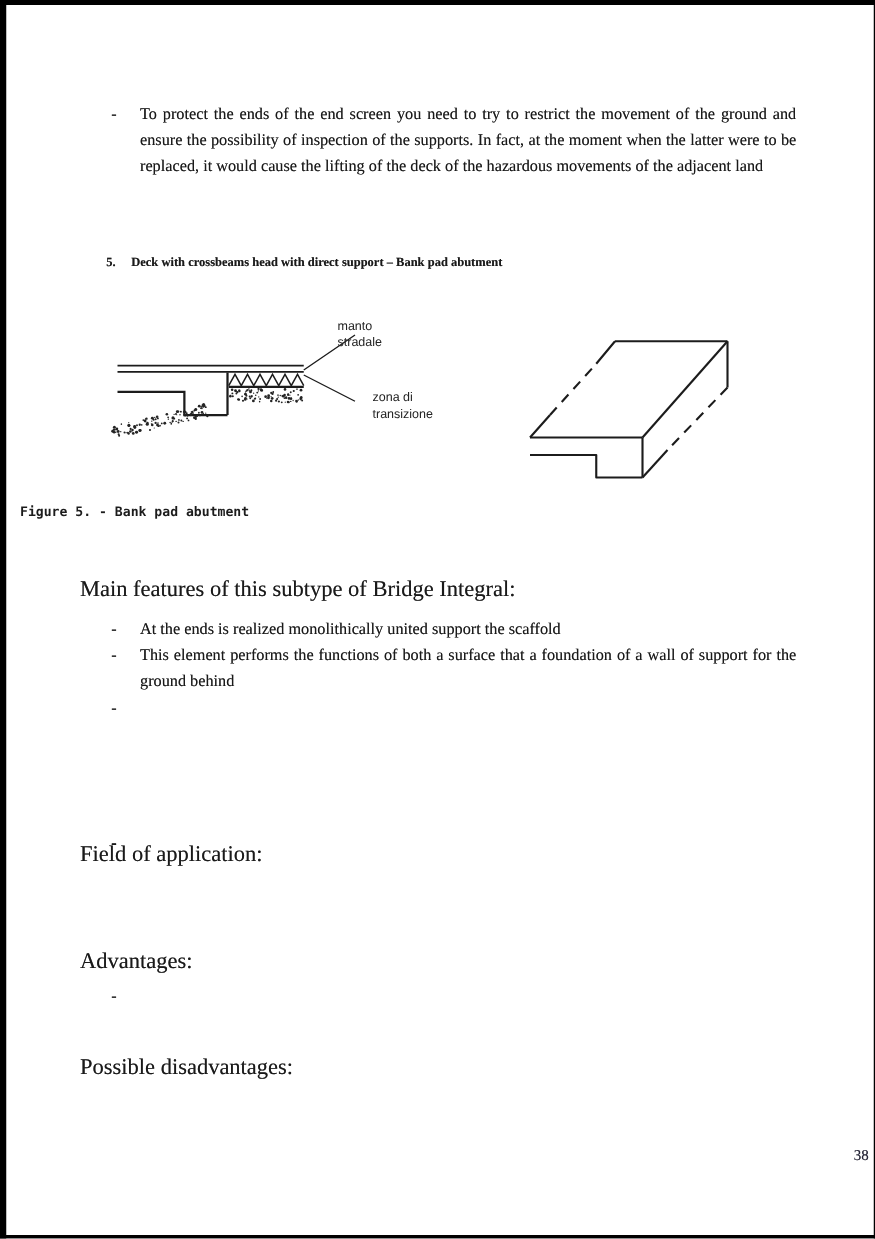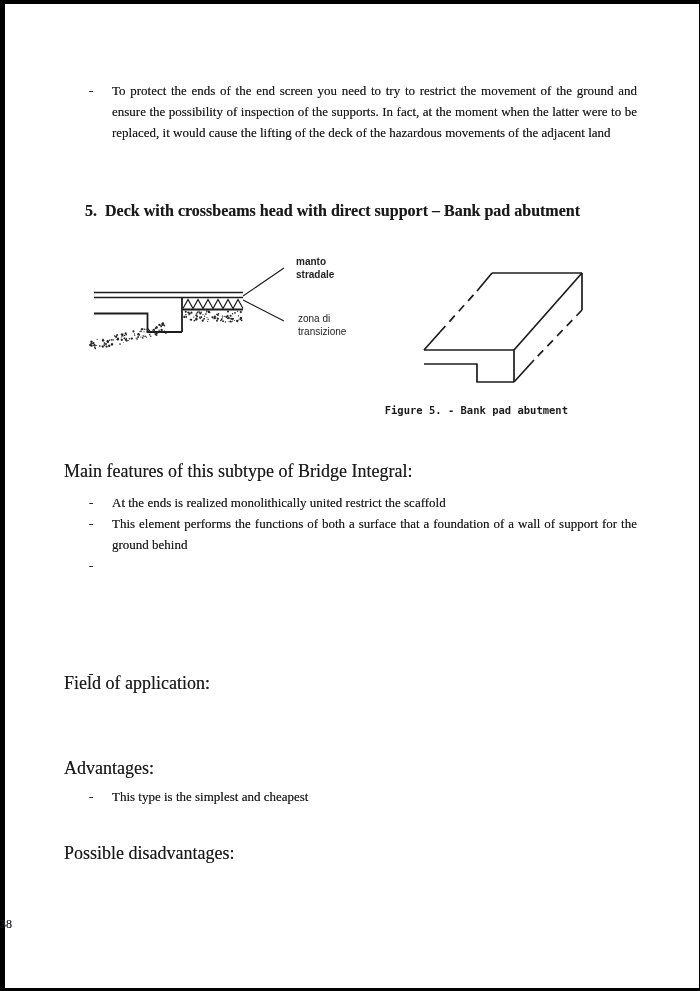--- a/index.html
+++ b/index.html
@@ -14,30 +14,30 @@
   .edge-top{left:0;top:0;width:700px;height:4px;}
   .edge-bottom{left:0;bottom:0;width:700px;height:3px;}
   .edge-right{right:0;top:0;width:1px;height:991px;}
   
   .bodytext{font-size:13px;line-height:21px;text-shadow:0 0 .35px rgba(0,0,0,.55);}
   .label{font-size:18px;line-height:21px;text-shadow:0 0 .35px rgba(0,0,0,.55);}
   .bullets{width:549px;}
   .li{position:relative;padding-left:24px;text-align:justify;}
   .li .dash{position:absolute;left:1px;top:0;}
   
-  .h2{font-size:16px;font-weight:bold;line-height:20px;white-space:nowrap;
+  .h2{font-size:10px;font-weight:bold;line-height:20px;white-space:nowrap;
       text-shadow:0 0 .3px rgba(0,0,0,.5);}
   .h2 .h2-num{display:inline-block;width:20px;}
   
   .fig-label{font-family:"Liberation Sans", sans-serif;font-size:10px;line-height:12.5px;
       white-space:pre-line;color:#232323;}
-  .caption{left:0;width:568px;text-align:right;
+  .caption{left:16px;width:568px;text-align:left;
       font-family:"DejaVu Sans Mono", monospace;font-weight:bold;font-size:10.5px;
       color:#1c1c1c;}
-  .pagenum{left:0;width:695px;text-align:left;font-size:12px;color:#26263a;
+  .pagenum{left:0;width:695px;text-align:right;font-size:12px;color:#26263a;
       text-shadow:0 0 .3px rgba(0,0,0,.5);}
   svg.drawings{position:absolute;left:0;top:0;pointer-events:none;}
   svg .ln{stroke:#1c1c1c;fill:none;}
   svg .dots{fill:#242424;stroke:none;}
 </style>
 </head>
 <body>
 
 <div class="page">
 
@@ -301,32 +301,32 @@
       <path class="ln" stroke-width="1.7" d="M424,364 H477 V382 H514"></path>
 
       <path class="ln" stroke-width="1.7" d="M424,350 L440,332 M477,291 L492,273"></path>
       <path class="ln" stroke-width="1.7" stroke-dasharray="8,6" d="M440,332 L477,291"></path>
 
       <path class="ln" stroke-width="1.7" d="M534,360 L514,382"></path>
       <path class="ln" stroke-width="1.7" stroke-dasharray="8,6" d="M582,310 L534,360"></path>
     </g>
   </svg>
 
-  <div class="abs fig-label" style="left:296px;top:256px;font-weight:bold;">manto
+  <div class="abs fig-label" style="left:270px;top:256px;">manto
 stradale</div>
   <div class="abs fig-label" style="left:298px;top:313px;">zona di
 transizione</div>
 
   <div class="abs caption" style="top:404px;">Figure 5. - Bank pad abutment</div>
 
   <div class="abs label" style="left:64px;top:461px;">Main features of this subtype of Bridge Integral:</div>
   <div class="abs bodytext bullets" style="left:88px;top:492px;">
 
       <div class="li">
-        <span class="dash">-</span><span>At the ends is realized monolithically united restrict the scaffold</span>
+        <span class="dash">-</span><span>At the ends is realized monolithically united support the scaffold</span>
       </div>
 
       <div class="li">
         <span class="dash">-</span><span>This element performs the functions of both a surface that a foundation of a wall of support for the ground behind</span>
       </div>
 
       <div class="li">
         <span class="dash">-</span>
       </div>
     </div>
@@ -340,21 +340,21 @@
 
       <div class="li">
         <span class="dash">-</span>
       </div>
     </div>
 
   <div class="abs label" style="left:64px;top:758px;">Advantages:</div>
   <div class="abs bodytext bullets" style="left:88px;top:786px;">
 
       <div class="li">
-        <span class="dash">-</span><span>This type is the simplest and cheapest</span>
+        <span class="dash">-</span>
       </div>
     </div>
 
   <div class="abs label" style="left:64px;top:843px;text-align:center;">Possible disadvantages:</div>
 
   <div class="abs pagenum" style="top:917px;">38</div>
 
 </div>
 
 </body></html>

